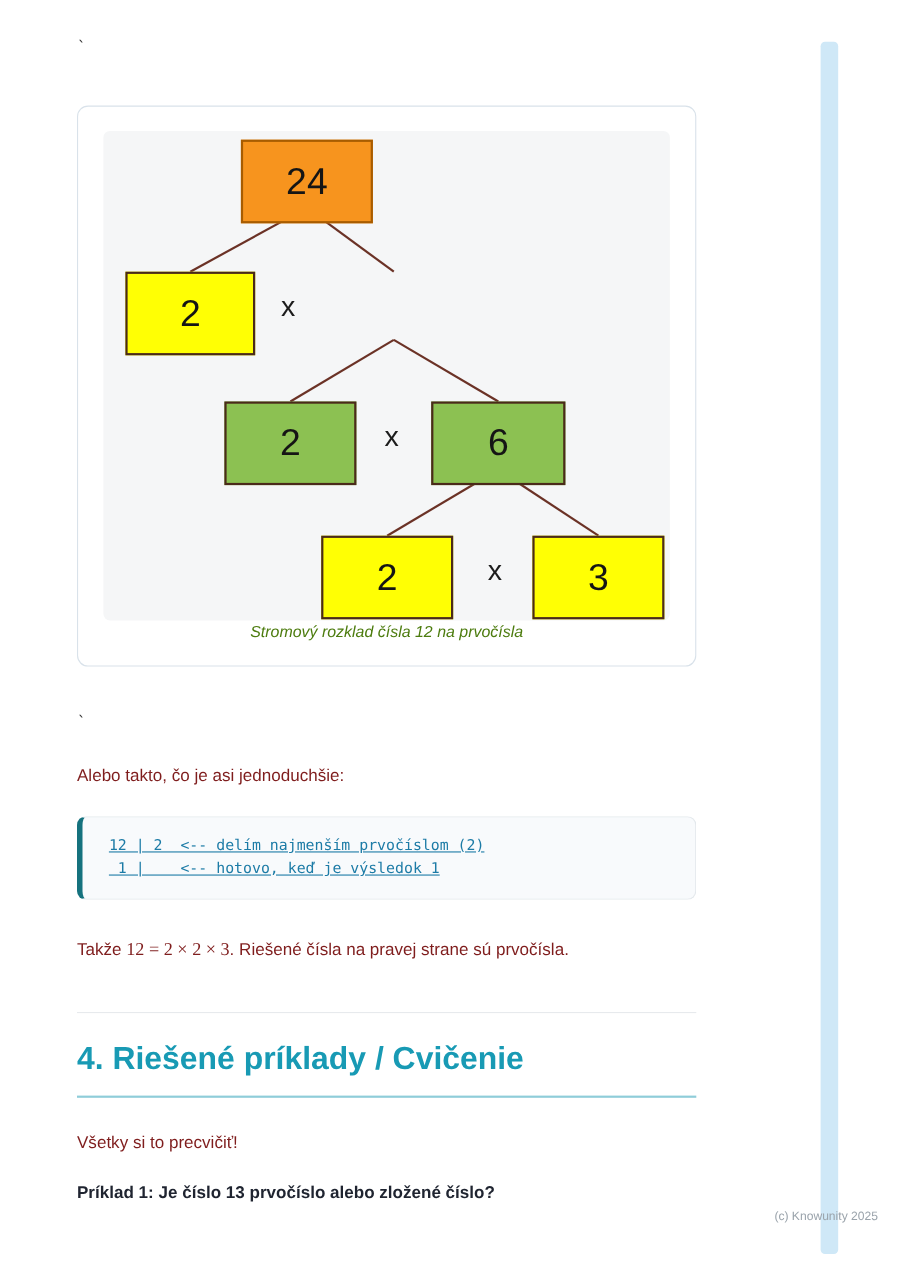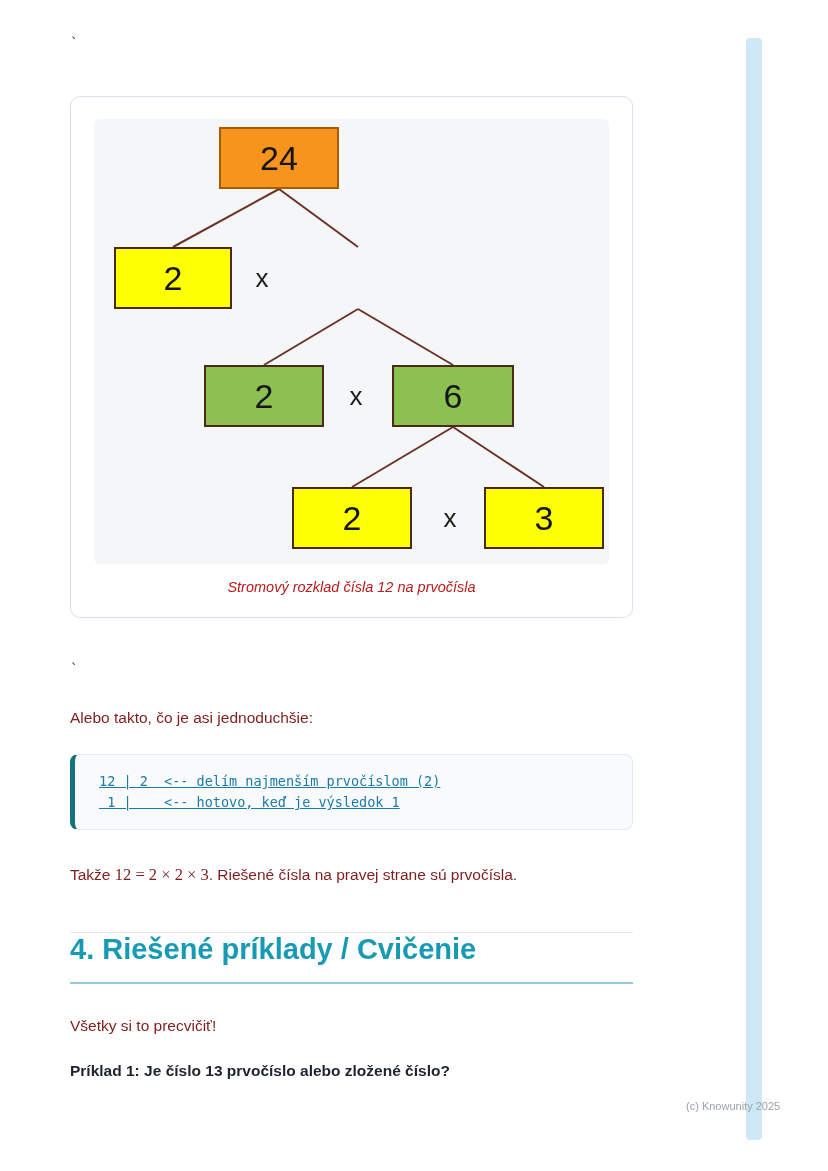--- a/index.html
+++ b/index.html
@@ -51,21 +51,21 @@
 
   .node {
     position: absolute;
     z-index: 1;
     display: flex;
     align-items: center;
     justify-content: center;
     font-size: 34px;
     color: #151515;
     border: 2px solid #4a2a1a;
-    height: 62px;
+    height: 76px;
   }
   .node-root   { left: 125px; top: 8px;   width: 120px; background: #f7941e; border-color: #a85c00; }
   .node-y1     { left: 20px;  top: 128px; width: 118px; background: #ffff04; }
   .node-y2     { left: 205px; top: 128px; width: 118px; background: #ffff04; }
   .node-g1     { left: 110px; top: 246px; width: 120px; background: #8cc152; }
   .node-g2     { left: 298px; top: 246px; width: 122px; background: #8cc152; }
   .node-y3     { left: 198px; top: 368px; width: 120px; background: #ffff04; }
   .node-y4     { left: 390px; top: 368px; width: 120px; background: #ffff04; }
 
   .op {
@@ -75,25 +75,25 @@
     text-align: center;
     font-size: 26px;
     color: #1c1c1c;
     line-height: 62px;
   }
   .op-1 { left: 153px; top: 128px; }
   .op-2 { left: 247px; top: 246px; }
   .op-3 { left: 341px; top: 368px; }
 
   .figure-caption {
-    margin-top: 15px;
+    margin-top: 3px;
     text-align: center;
     font-style: italic;
     font-size: 14.5px;
-    color: #b91c1c;
+    color: #4d7c0f;
   }
 
   
   .para {
     margin-top: 30px;
     font-size: 15.5px;
     line-height: 1.55;
     color: #7f1d1d;
   }
 
@@ -121,20 +121,21 @@
   }
 
   .divider {
     margin-top: 44px;
     border: none;
     border-top: 1px solid #e7eaed;
     height: 0;
   }
 
   .section-heading {
+    margin-top: 26px;
     font-size: 29px;
     font-weight: 700;
     color: #189ab4;
     padding-bottom: 16px;
     border-bottom: 2px solid #8fcdd9;
   }
 
   .bold-para { margin-top: 24px; font-size: 15.5px; font-weight: 700; }
 
   
@@ -143,21 +144,21 @@
     left: 746px;
     top: 38px;
     width: 16px;
     height: 1102px;
     background: #cfe8f7;
     border-radius: 4px;
     z-index: 1;
   }
   .watermark {
     position: absolute;
-    left: 686px;
+    left: 704px;
     top: 1100px;
     font-size: 11px;
     color: #9aa3ab;
     z-index: 2;
     white-space: nowrap;
   }
 </style>
 </head>
 <body>
 

